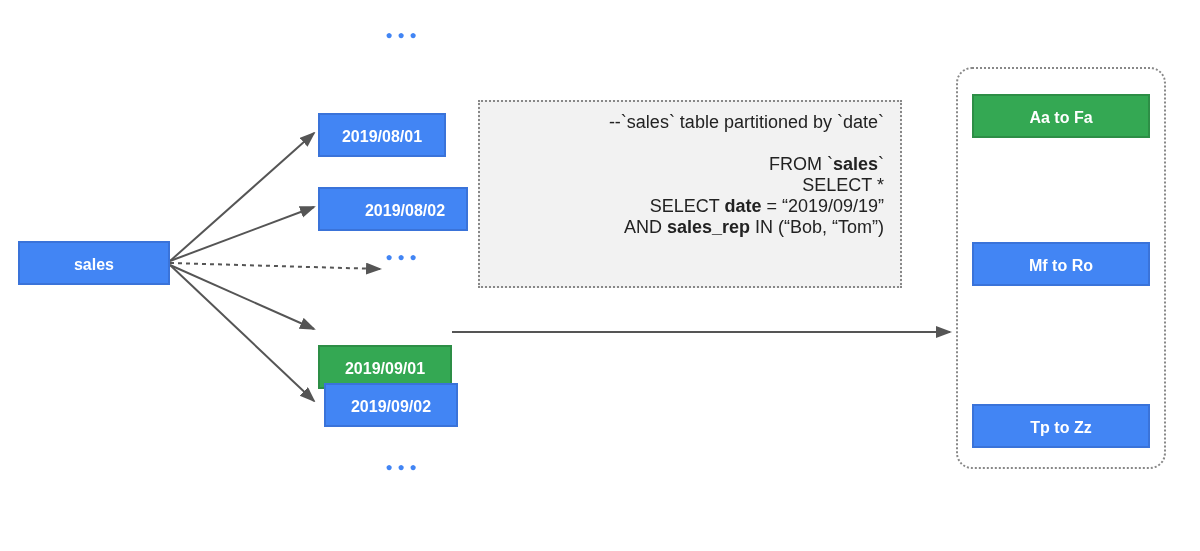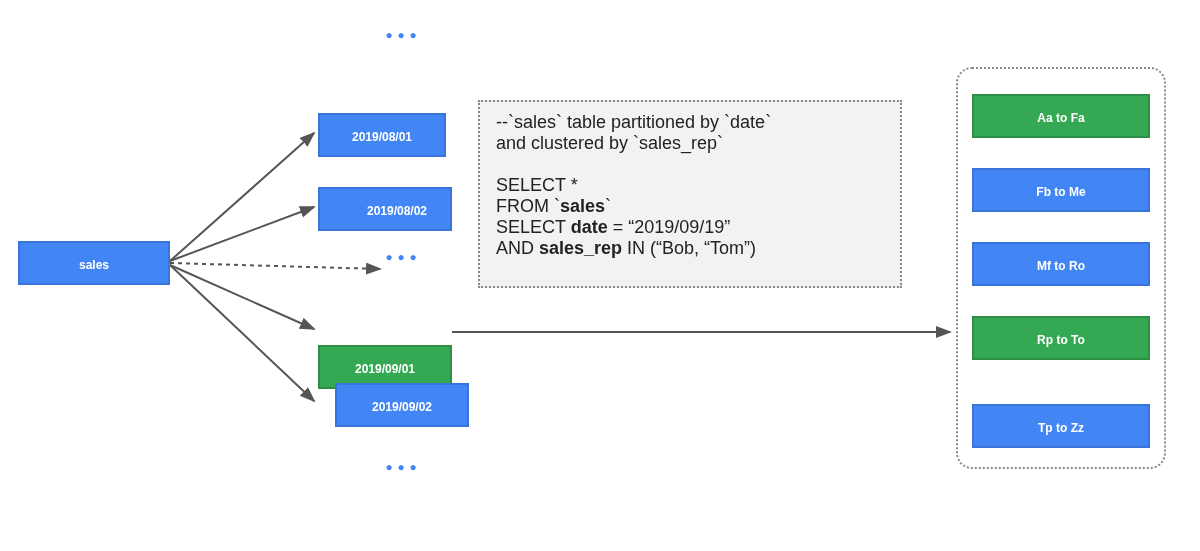--- a/index.html
+++ b/index.html
@@ -15,21 +15,21 @@
     width: 1200px;
     height: 551px;
   }
   .node {
     position: absolute;
     box-sizing: border-box;
     height: 44px;
     line-height: 44px;
     text-align: center;
     color: #fff;
-    font-size: 12px;
+    font-size: 16px;
     font-weight: 600;
     border: 2px solid;
   }
   .blue {
     background: #4285f4;
     border-color: #3a73d9;
   }
   .green {
     background: #34a853;
     border-color: #2d8e46;
@@ -46,21 +46,21 @@
   }
   .codebox {
     position: absolute;
     background: #f2f2f2;
     border: 2px dotted #888;
     padding: 10px 16px;
     font-size: 18px;
     color: #222;
     box-sizing: border-box;
   }
-  .codebox .line { white-space: pre; }
+  .codebox .line { white-space: pre; text-align: right; }
   .clusterbox {
     position: absolute;
     border: 2px dotted #888;
     border-radius: 16px;
     box-sizing: border-box;
   }
   svg.arrows {
     position: absolute;
     left: 0; top: 0;
     width: 1200px;
@@ -92,45 +92,42 @@
 
     <line x1="452" y1="332" x2="950" y2="332" stroke="#555" stroke-width="2" marker-end="url(#arrowhead)"></line>
   </svg>
 
   <div class="node blue" style="left:18px; top:241px; width:152px;">sales</div>
 
   <div class="dots" style="left:383px; top:28px;">●<br>●<br>●</div>
 
   <div class="node blue" style="left:318px; top:113px; width:128px;">2019/08/01</div>
 
-  <div class="node blue" style="left:318px; top:187px; width:134px;padding-left:24px;">2019/08/02</div>
+  <div class="node blue" style="left:318px; top:187px; width:150px;padding-left:24px;">2019/08/02</div>
 
   <div class="dots" style="left:383px; top:250px;">●<br>●<br>●</div>
 
   <div class="node green" style="left:318px; top:309px; width:134px;margin-top:36px;">2019/09/01</div>
 
-  <div class="node blue" style="left:335px; top:383px; width:134px;">2019/09/02</div>
+  <div class="node blue" style="left:324px; top:383px; width:134px;">2019/09/02</div>
 
   <div class="dots" style="left:383px; top:460px;">●<br>●<br>●</div>
 
   <div class="codebox" style="left:478px; top:100px; width:424px; height:188px;">
     <div class="line">--`sales` table partitioned by `date`</div>
-    <div class="line">and clustered by `sales_rep`</div>
     <div class="line"> </div>
+    <div class="line"><span>FROM `</span><b>sales</b><span>`</span></div>
     <div class="line">SELECT *</div>
-    <div class="line"><span>FROM `</span><b>sales</b><span>`</span></div>
     <div class="line"><span>SELECT </span><b>date</b><span> = “2019/09/19”</span></div>
     <div class="line"><span>AND </span><b>sales_rep</b><span> IN (“Bob, “Tom”)</span></div>
   </div>
 
   <div class="clusterbox" style="left:956px; top:67px; width:210px; height:402px;"></div>
 
   <div class="node green" style="left:972px; top:94px; width:178px;">Aa to Fa</div>
 
-  <div class="node blue" style="left:972px; top:168px; width:178px;">Fb to Me</div>
 
   <div class="node blue" style="left:972px; top:242px; width:178px;">Mf to Ro</div>
 
-  <div class="node green" style="left:972px; top:316px; width:178px;">Rp to To</div>
 
   <div class="node blue" style="left:972px; top:404px; width:178px;">Tp to Zz</div>
 
 </div>
 
 </body></html>

